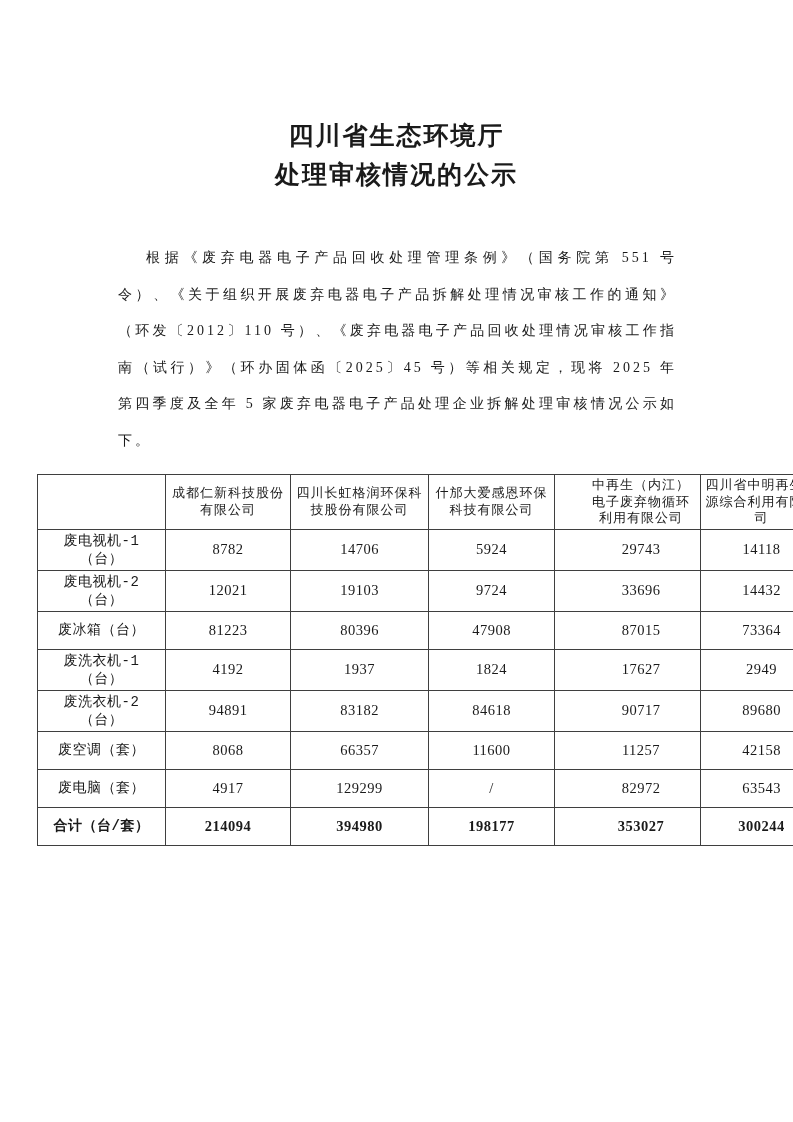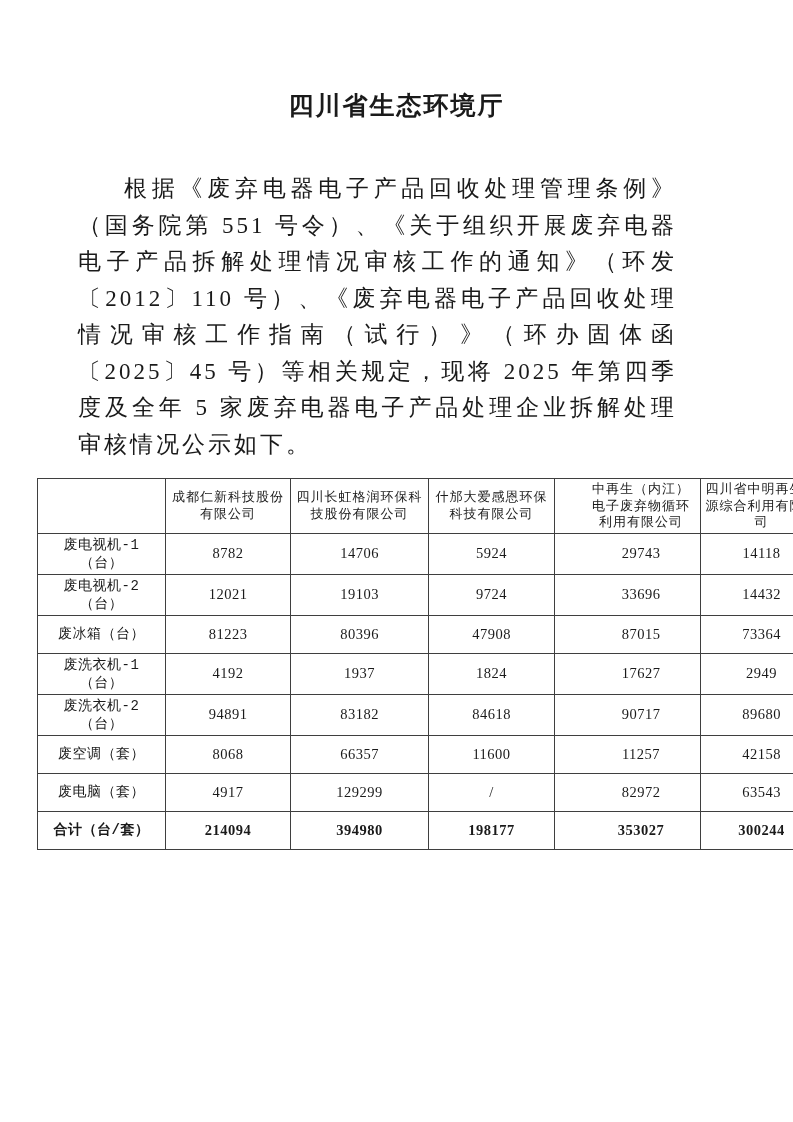--- a/index.html
+++ b/index.html
@@ -11,30 +11,30 @@
     position: relative;
     width: 793px;
     height: 1122px;
     margin: 0 auto;
     background: #ffffff;
     color: #1a1a1a;
     overflow: hidden;
     font-family: "Liberation Serif", "DejaVu Serif", serif;
   }
   .title-block {
-    margin-top: 86px;
+    margin-top: 116px;
     text-align: center;
     font-weight: bold;
     font-size: 25px;
     line-height: 39px;
     letter-spacing: 2px;
   }
   .body-paragraph {
-    margin: 46px 116px 0 78px;
-    font-size: 23px;
+    margin: 46px 116px 0 118px;
+    font-size: 14px;
     line-height: 36.5px;
     letter-spacing: 3px;
     text-align: justify;
     text-indent: 2em;
   }
   .section-heading {
     margin: 9px 116px 0 113px;
     font-family: "Liberation Sans", "DejaVu Sans", sans-serif;
     font-weight: bold;
     font-size: 17.5px;
@@ -82,20 +82,21 @@
     font-weight: bold;
   }
 </style>
 </head>
 <body>
 
 <div class="page">
 
   <div class="title-block">
     <div>四川省生态环境厅</div>
+    <div>处理审核情况的公示</div>
   </div>
 
   <p class="body-paragraph">根据《废弃电器电子产品回收处理管理条例》（国务院第 551 号令）、《关于组织开展废弃电器电子产品拆解处理情况审核工作的通知》（环发〔2012〕110 号）、《废弃电器电子产品回收处理情况审核工作指南（试行）》（环办固体函〔2025〕45 号）等相关规定，现将 2025 年第四季度及全年 5 家废弃电器电子产品处理企业拆解处理审核情况公示如下。</p>
 
 
   <table class="audit-table">
     <thead>
       <tr>
           <th></th>
           <th>成都仁新科技股份有限公司</th>

